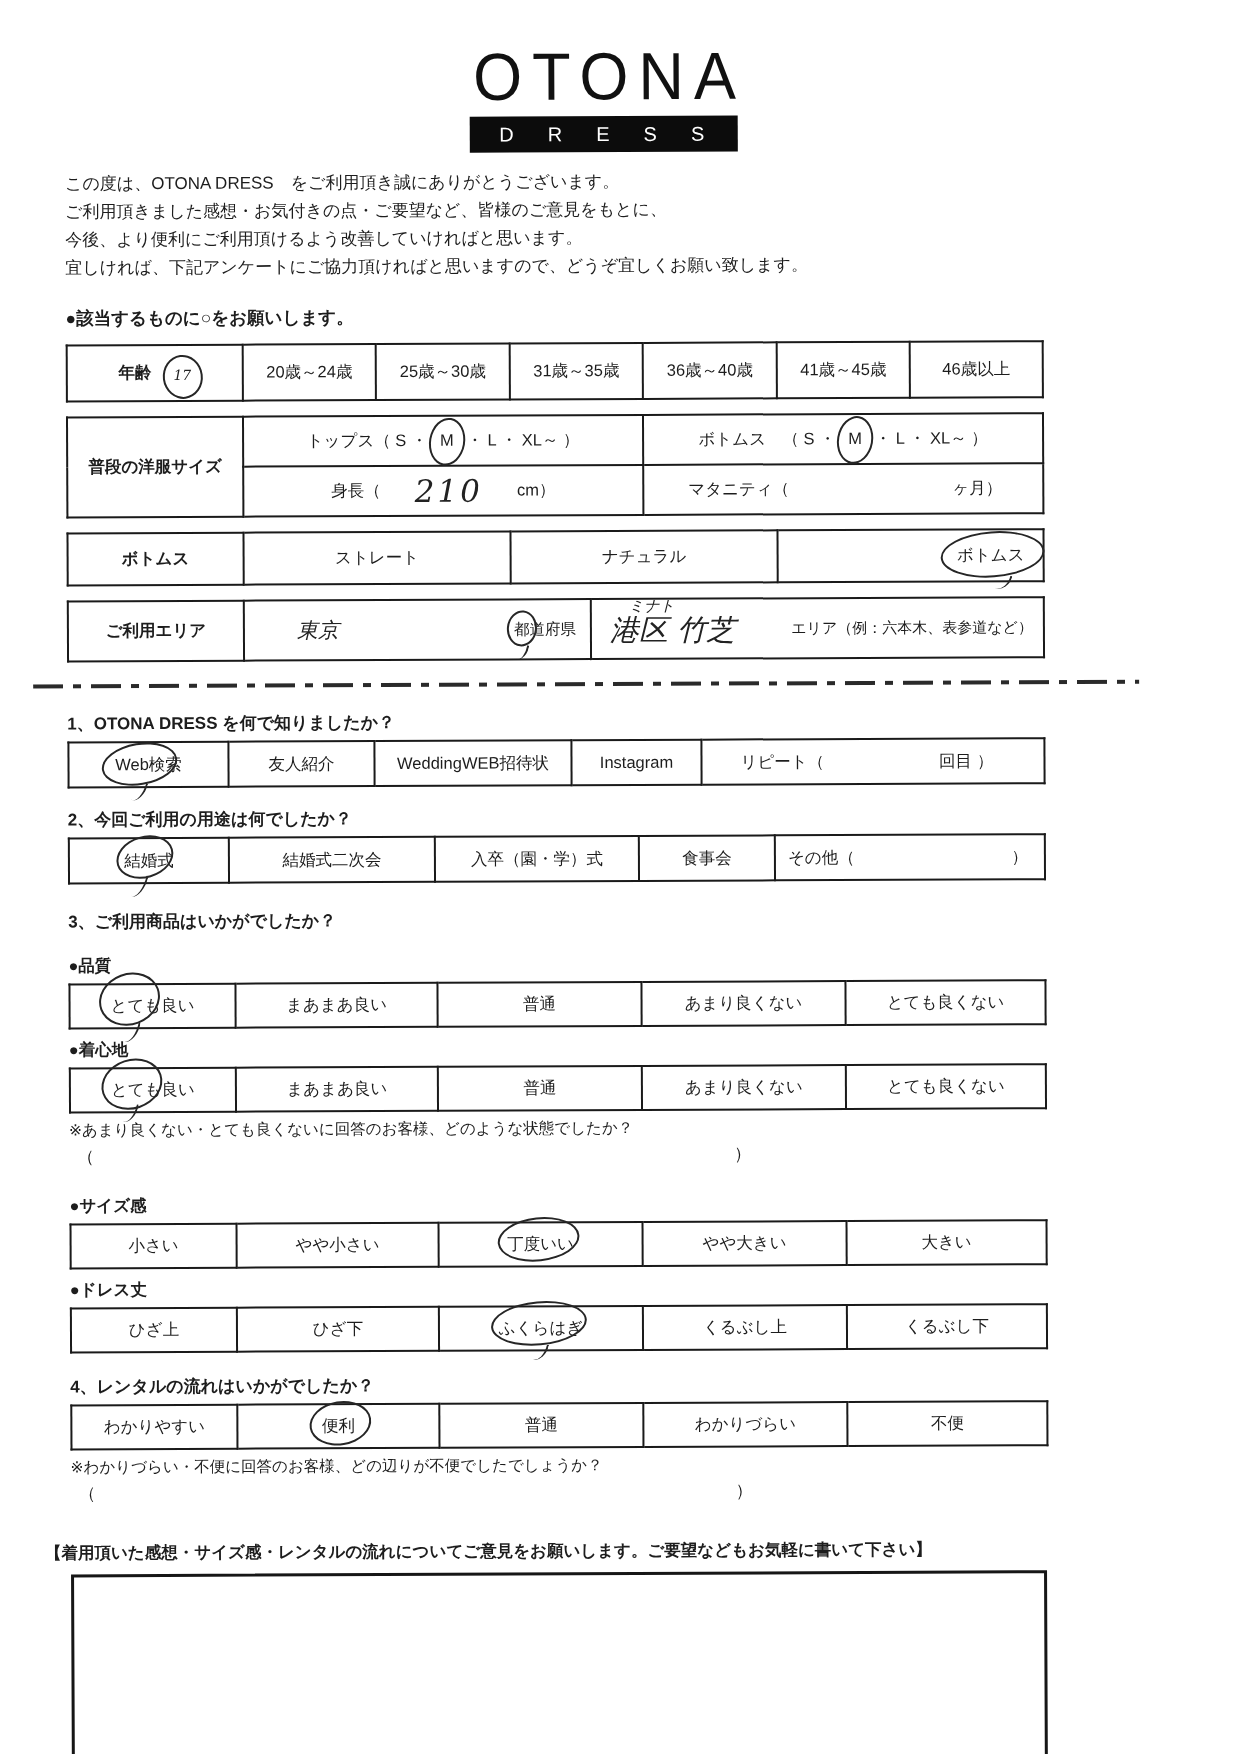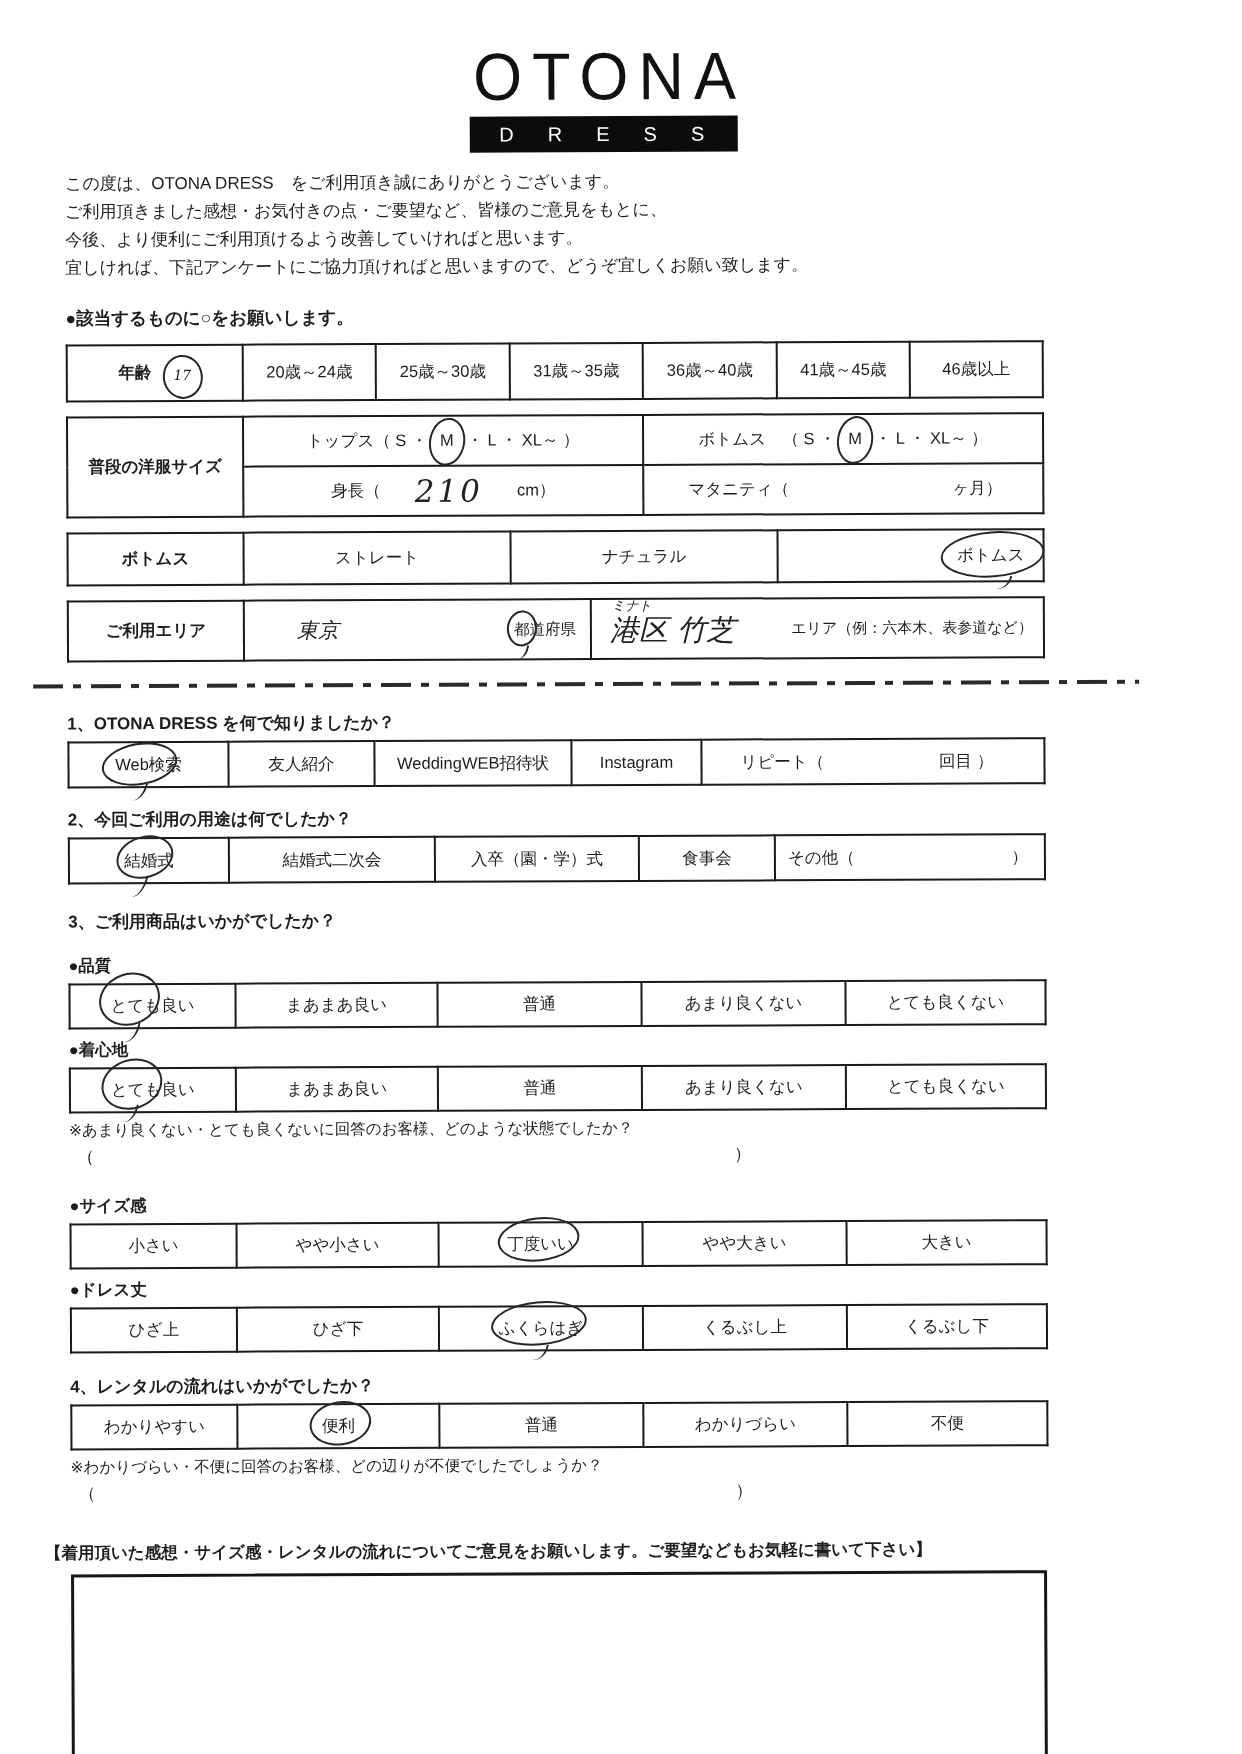--- a/index.html
+++ b/index.html
@@ -44,21 +44,21 @@
 
   
   .hand {
     font-family:"DejaVu Serif","Liberation Serif",serif;
     font-style:italic; color:#222; white-space:nowrap;
   }
   .hand-lg { font-size:21px; }
   .hand-md { font-size:29px; }
   .hand-num { font-size:31px; letter-spacing:3px; }
   .hand-sm { font-size:14px; }
-  .furi { font-size:13px; position:absolute; top:-14px; left:2px; font-style:italic; }
+  .furi { font-size:15px; position:absolute; top:-14px; left:19px; font-style:italic; }
 
   
   .mark { position:relative; display:inline-block; }
   .circ {
     position:absolute; border:2.6px solid #262626; border-radius:50%;
     pointer-events:none; background:transparent;
   }
   .tail { position:absolute; border-right:2.6px solid #262626; border-radius:0 0 100% 0; pointer-events:none; }
 
   

